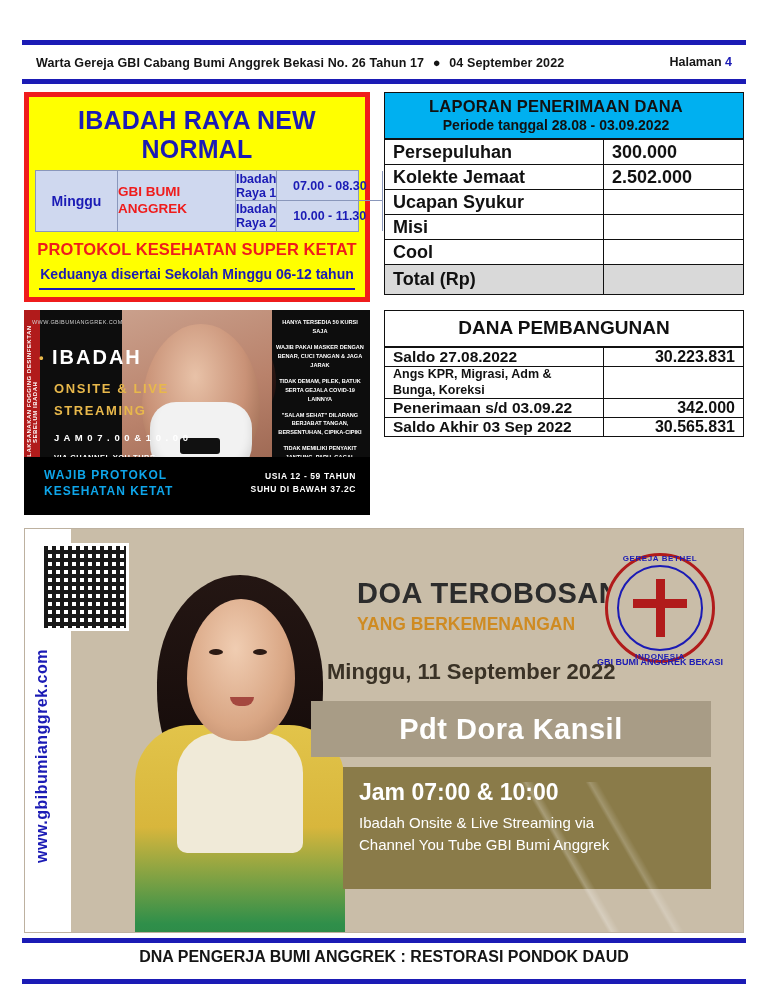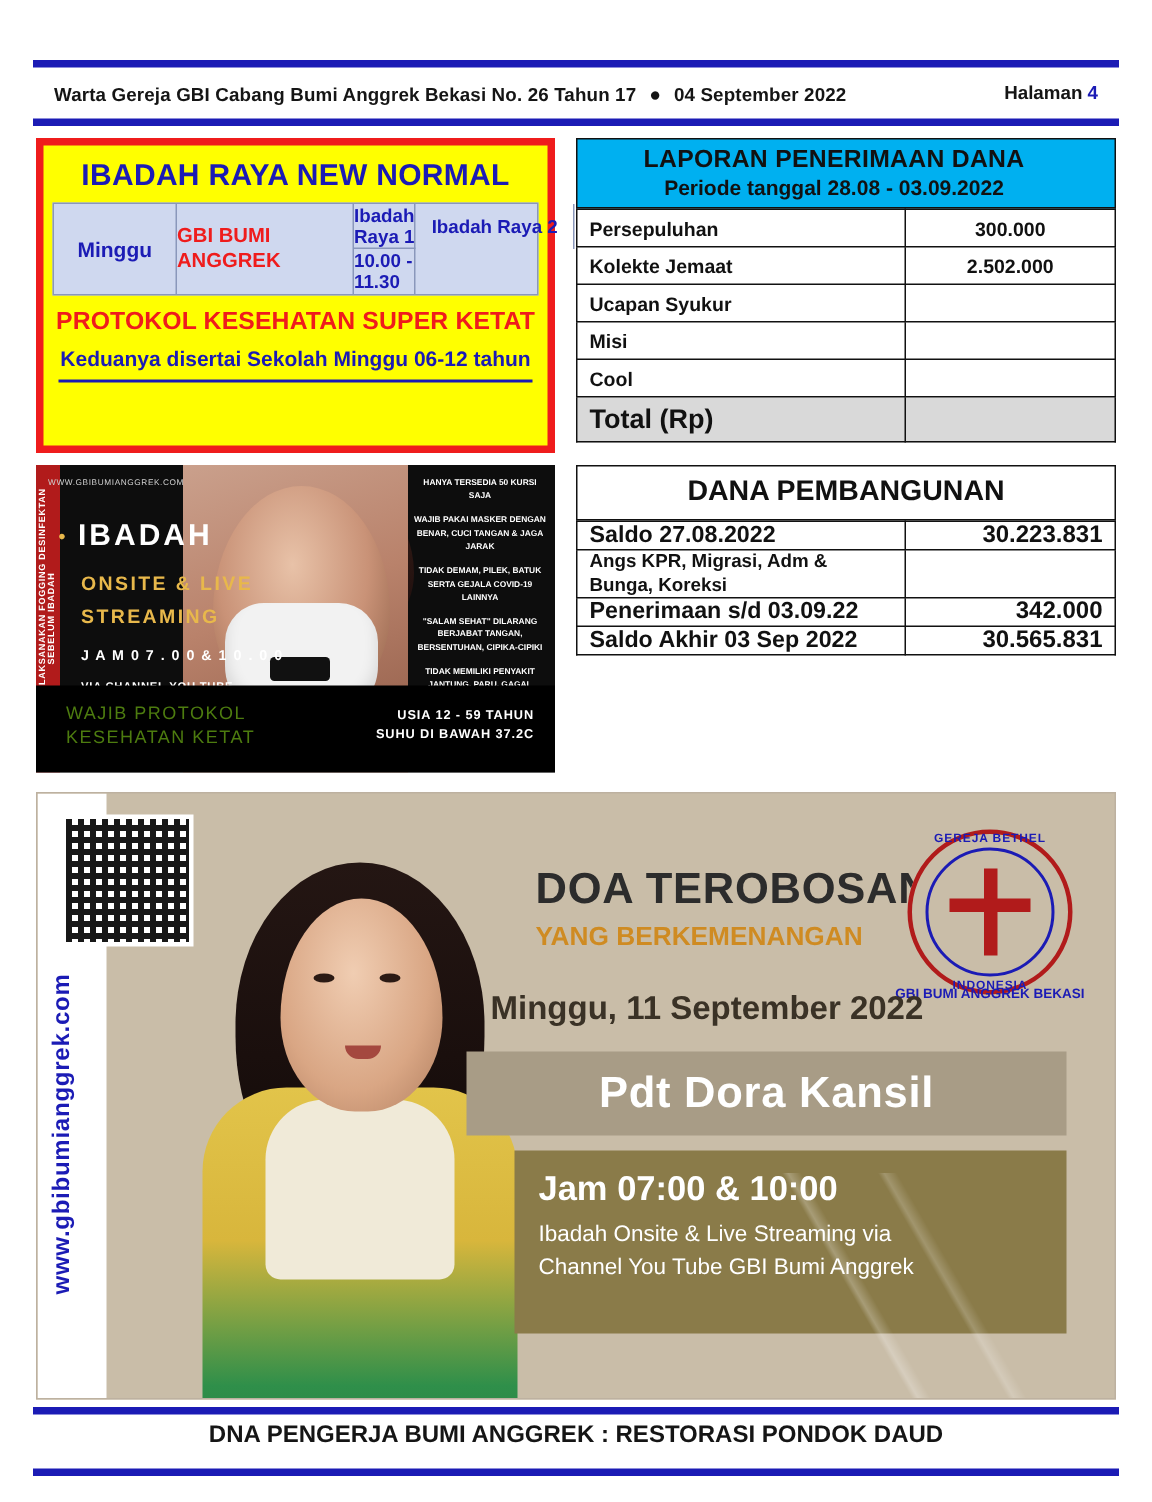--- a/index.html
+++ b/index.html
@@ -27,21 +27,21 @@
   .hdr-right { font-size:12.5px; font-weight:bold; color:#151515; }
   .hdr-right .pg { color:#1b1bb5; }
 
   
   .ibadah-box {
     position:absolute; left:24px; top:92px; width:346px; height:210px;
     border:5px solid #ef1c1c; background:#ffff00;
     padding:0;
   }
   .ibadah-title {
-    text-align:center; font-size:20px; font-weight:bold; color:#1b1bb5;
+    text-align:center; font-size:25px; font-weight:bold; color:#1b1bb5;
     padding-top:9px; letter-spacing:.2px;
   }
   .ibadah-grid {
     margin:6px 6px 0 6px; background:#cfd8ef; border:1px solid #8a97bb;
     display:grid; grid-template-columns: 82px 118px 1fr 106px;
     grid-template-rows: 30px 30px;
     font-size:12.5px; font-weight:bold; color:#1b1bb5;
   }
   .ibadah-grid > div { border-right:1px solid #8a97bb; display:flex; align-items:center; justify-content:center; }
   .ibadah-grid .r1 { border-bottom:1px solid #8a97bb; }
@@ -62,24 +62,24 @@
     position:absolute; left:384px; top:92px; width:360px;
   }
   .laporan-head {
     background:#00b0f0; border:1px solid #111; color:#111;
     text-align:center; padding:4px 16px 5px 0;
   }
   .laporan-head .l1 { font-size:16.5px; font-weight:bold; letter-spacing:.2px; }
   .laporan-head .l2 { font-size:14px; font-weight:bold; margin-top:1px; }
   table.lap { width:100%; border-collapse:collapse; }
   table.lap td {
-    border:1px solid #111; height:25px; font-size:13px; font-weight:bold;
+    border:1px solid #111; height:25px; font-size:18px; font-weight:bold;
     padding:0 8px; background:#fff;
   }
-  table.lap td.val { text-align:center; width:140px; }
+  table.lap td.val { text-align:left; width:140px; }
   table.lap tr.total td { height:30px; font-size:18px; background:#d9d9d9; }
 
   
   .dana { position:absolute; left:384px; top:310px; width:360px; }
   .dana-head {
     border:1px solid #111; text-align:center; font-size:19px; font-weight:bold;
     padding:6px 0 7px 0; background:#fff;
   }
   table.dn { width:100%; border-collapse:collapse; }
   table.dn td {
@@ -133,21 +133,21 @@
     letter-spacing:1.6px; line-height:1.7;
   }
   .banner .jam {
     position:absolute; left:30px; top:122px; font-size:9.5px; font-weight:bold; color:#fff; letter-spacing:1px;
   }
   .banner .via {
     position:absolute; left:30px; top:142px; font-size:7.5px; font-weight:bold; color:#fff; letter-spacing:.5px;
     line-height:1.5;
   }
   .banner .wajib {
-    position:absolute; left:20px; bottom:16px; font-size:12px; font-weight:normal; color:#4d7c0f;
+    position:absolute; left:20px; bottom:16px; font-size:12px; font-weight:bold; color:#0ea5e9;
     letter-spacing:1px; line-height:1.35;
   }
   .banner .usia {
     position:absolute; right:14px; bottom:18px; text-align:right; font-size:8.5px; font-weight:bold;
     color:#fff; letter-spacing:.6px; line-height:1.6;
   }
   .banner .rightcol {
     position:absolute; left:252px; top:8px; width:88px; font-size:5.6px; color:#fff;
     text-align:center; line-height:1.6; font-weight:bold;
   }
@@ -297,20 +297,21 @@
       <span class="pg">4</span>
     </div>
   </div>
   <div class="hdr-rule-bot"></div>
 
   <div class="ibadah-box">
     <div class="ibadah-title">IBADAH RAYA NEW NORMAL</div>
     <div class="ibadah-grid">
       <div class="g-day">Minggu</div>
       <div class="r1">Ibadah Raya 1</div>
+      <div class="r1">07.00 - 08.30</div>
       <div class="g-gbi">GBI BUMI ANGGREK</div>
       <div>Ibadah Raya 2</div>
       <div>10.00 - 11.30</div>
     </div>
     <div class="protokol">PROTOKOL KESEHATAN SUPER KETAT</div>
     <div class="sekolah">Keduanya disertai Sekolah Minggu 06-12 tahun</div>
     <div class="sekolah-rule"></div>
   </div>
 
   <div class="laporan">

